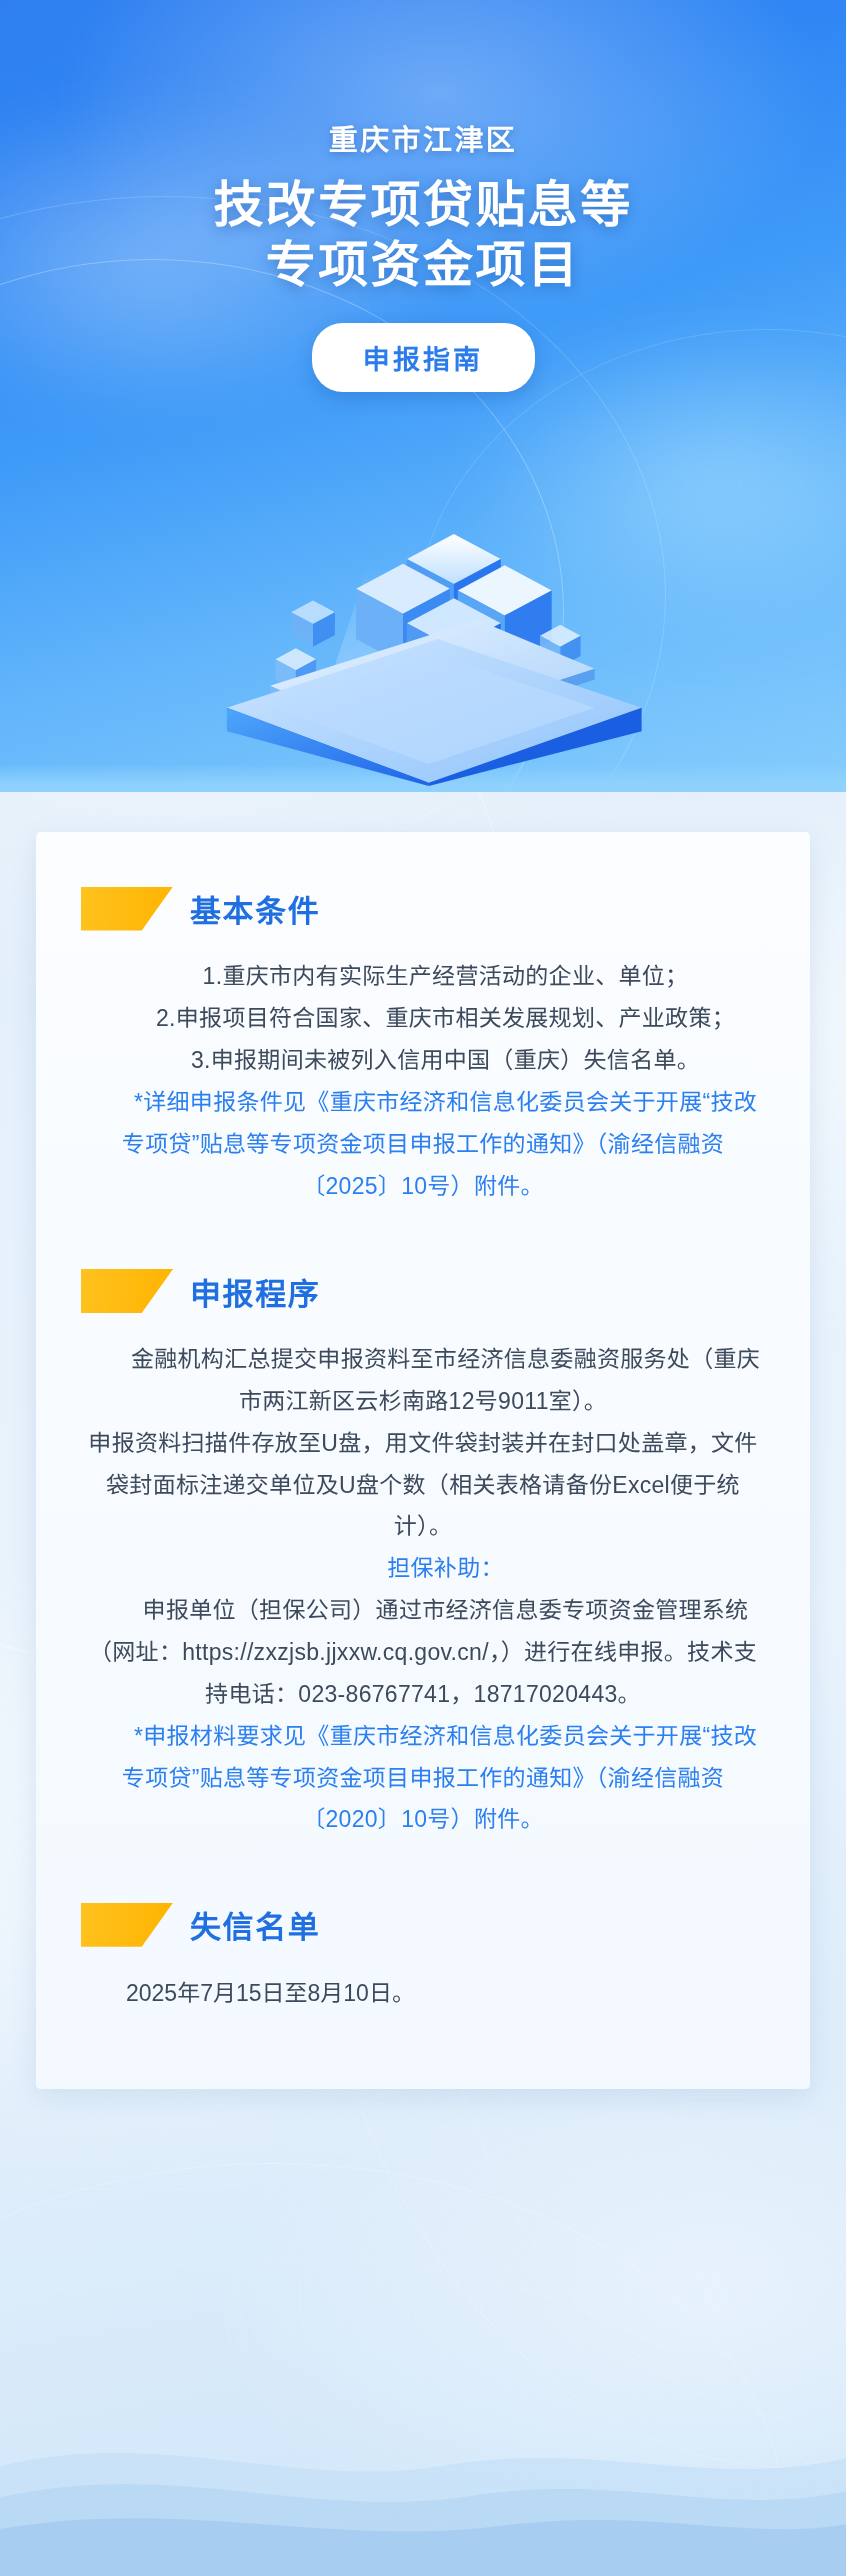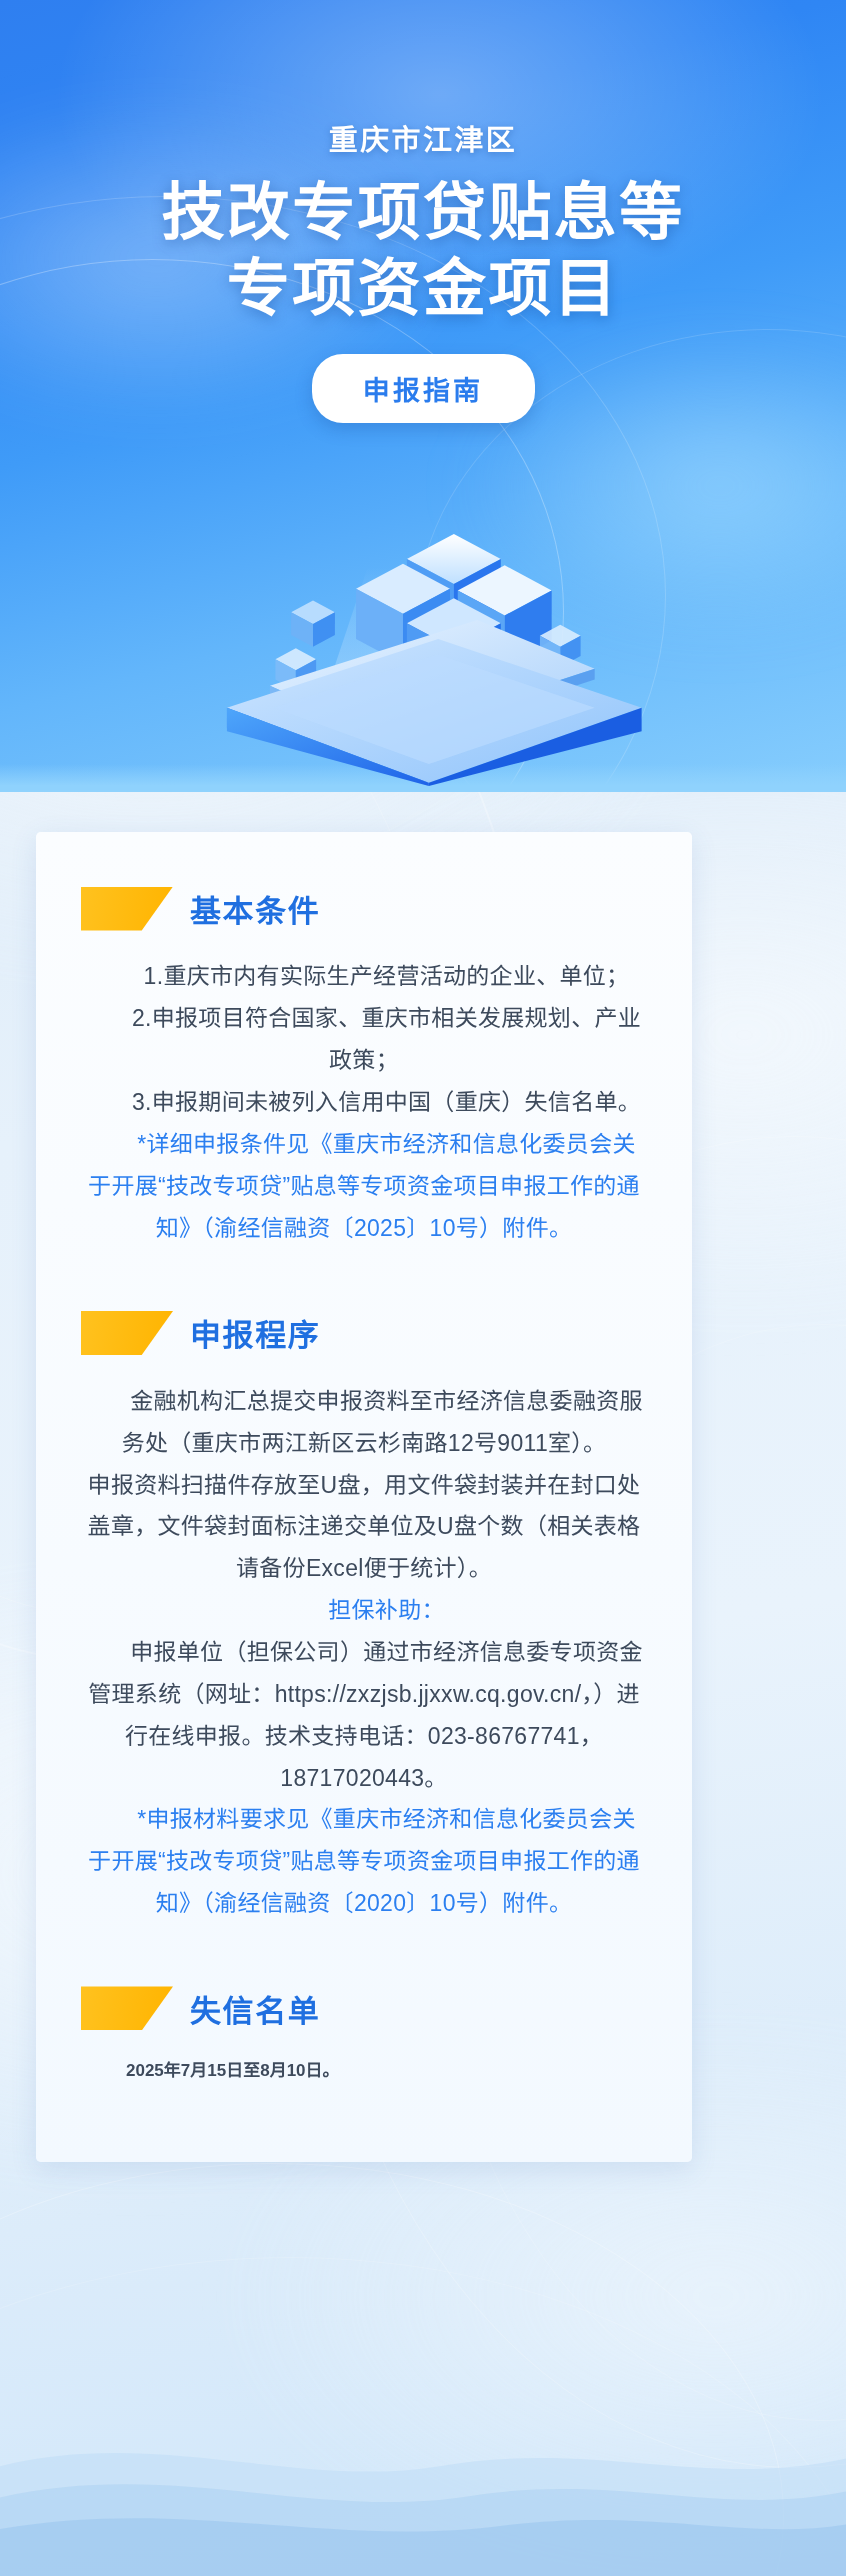--- a/index.html
+++ b/index.html
@@ -76,21 +76,21 @@
   .subtitle {
     color: #ffffff;
     font-size: 29px;
     font-weight: bold;
     letter-spacing: 2.4px;
     text-shadow: 0 1.6px 7.8px rgba(12,60,140,.35);
   }
   .title-main {
     margin-top: 17px;
     color: #ffffff;
-    font-size: 63px;
+    font-size: 50px;
     font-weight: bold;
     line-height: 1.2;
     letter-spacing: 2.4px;
     text-shadow: 0 3.1px 12.5px rgba(10,58,140,.38);
   }
   .badge-wrap { margin-top: 28px; display: flex; justify-content: center; }
   .badge {
     display: inline-block;
     min-width: 223px;
     padding: 15px 36px;
@@ -109,21 +109,21 @@
     left: 0; right: 0; bottom: 6.3px;
     height: 313px;
     z-index: 2;
   }
 
   
   .card {
     position: absolute;
     left: 36px;
     top: 832px;
-    width: 656px;
+    width: 774px;
     background: linear-gradient(180deg, #fbfdff 0%, #f7fbff 55%, #f3f9ff 100%);
     border-radius: 4.7px;
     box-shadow: 0 7.8px 27px rgba(60,110,175,.13);
     padding: 49px 0 75px 0;
   }
 
   .section { padding: 0 45px; }
   .section + .section { margin-top: 56px; }
 
   .sec-head {
@@ -150,24 +150,23 @@
     font-size: 23px;
     line-height: 1.82;
     letter-spacing: 0.3px;
   }
   .body-text p { margin: 0; text-align: center; }
   .indent { text-indent: 45px; }
   .blue { color: #2b7ff0; }
 
   .time-text {
     color: #3d4a5c;
-    font-size: 17px;
+    font-size: 23px;
     line-height: 1.8;
     text-indent: 45px;
-    font-weight: bold;
   }
 
   
   .bottom-wave { position: absolute; left: 0; right: 0; bottom: 0; height: 204px; z-index: 1; }
 </style>
 </head>
 <body>
 
 <div class="bg-layer">
   <div class="bg-sweep sweep-a"></div>

